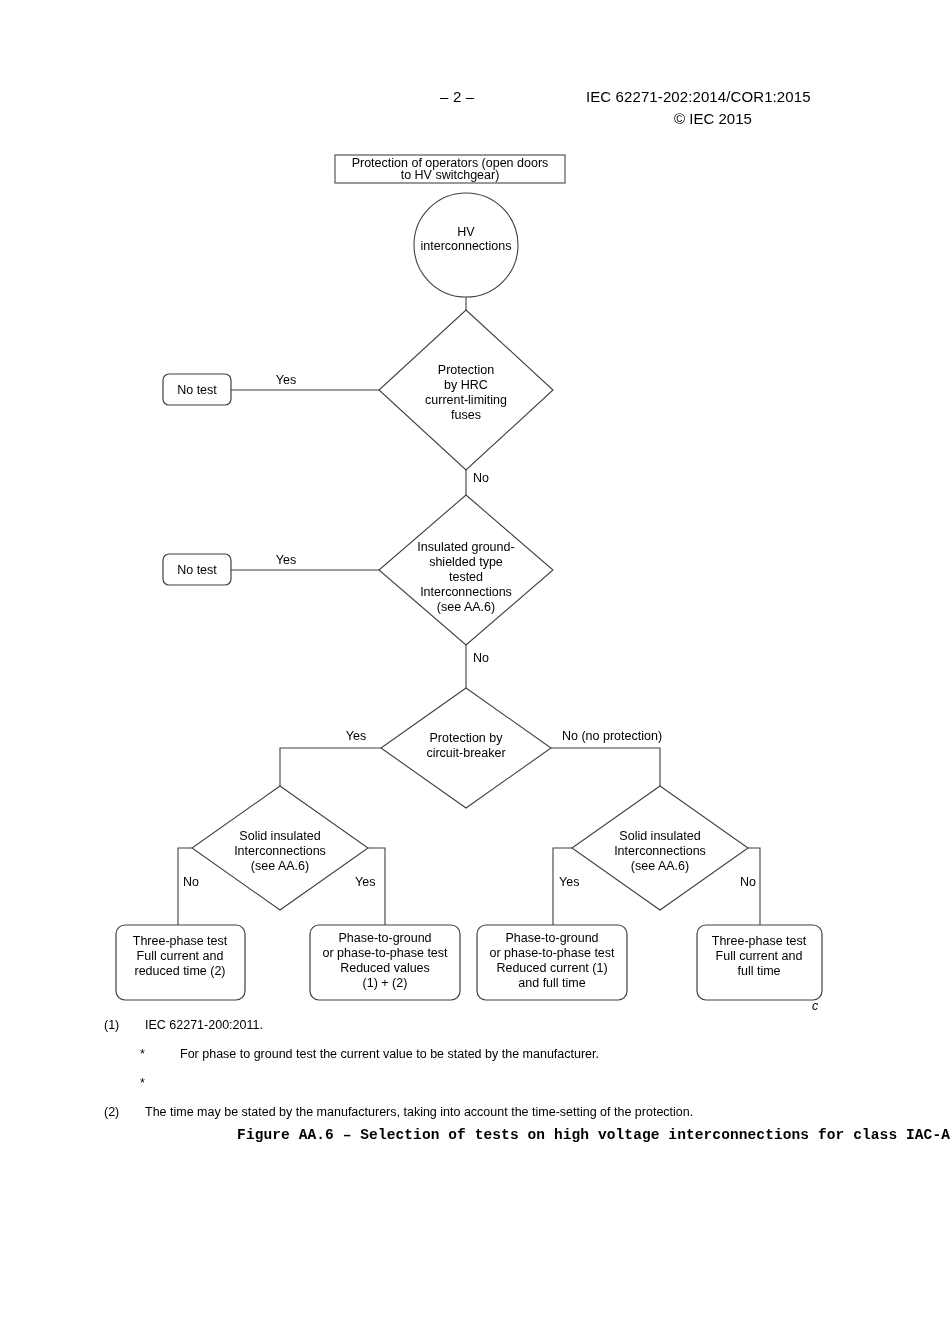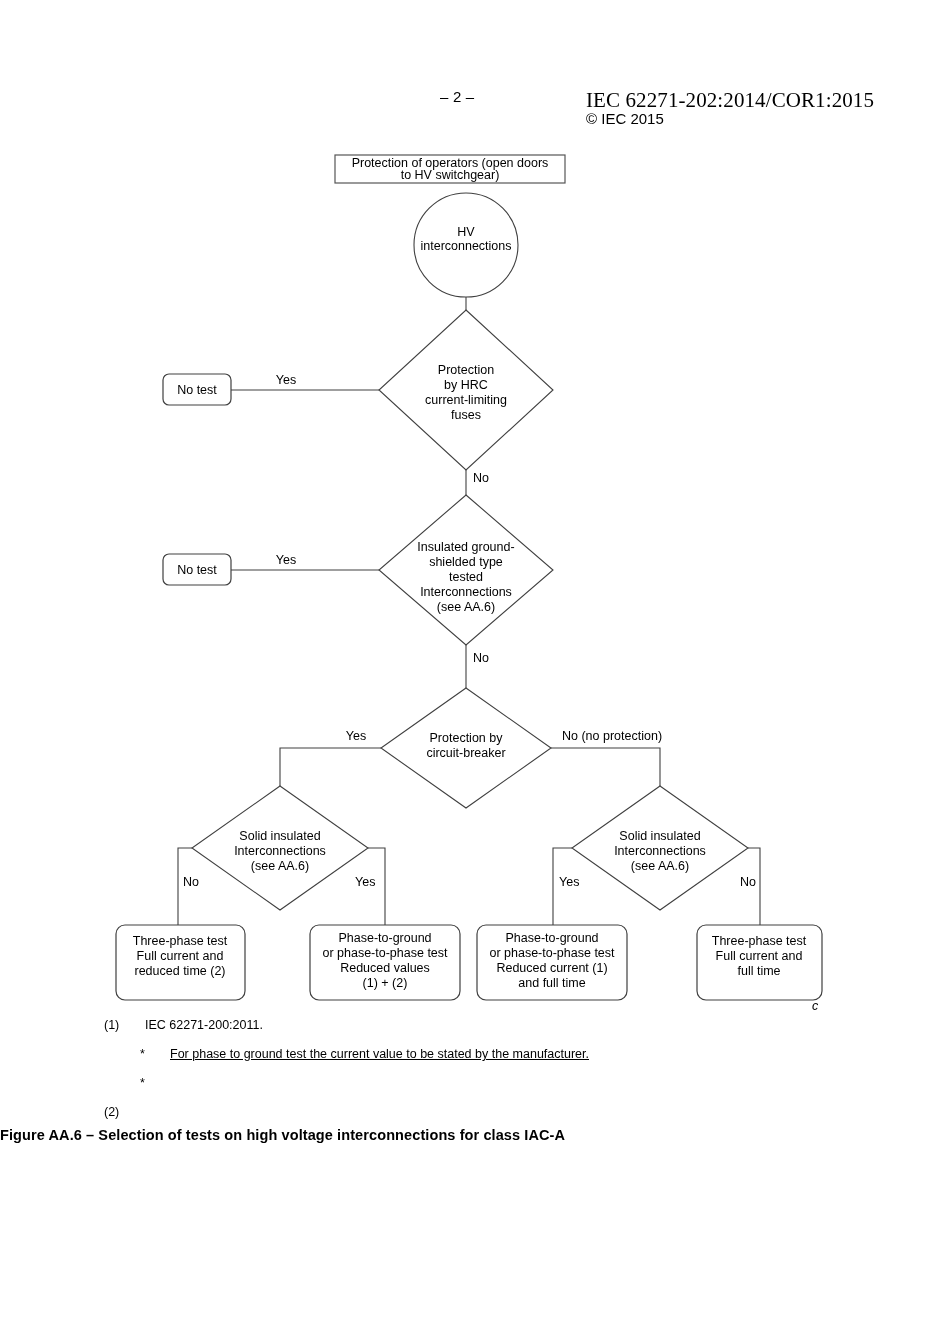--- a/index.html
+++ b/index.html
@@ -28,30 +28,29 @@
     position: absolute;
     left: 440px;
     top: 0px;
     font-size: 15px;
     letter-spacing: 0.2px;
   }
   .std-ref {
     position: absolute;
     left: 586px;
     top: 0px;
-    font-size: 21px;
+    font-size: 15px;
     letter-spacing: 0.1px;
-    font-family: Liberation Serif, serif;
   }
   .copyright {
     position: absolute;
     left: 586px;
     top: 22px;
     width: 254px;
-    text-align: left;
+    text-align: center;
     font-size: 15px;
   }
 
   
   .flow-wrap {
     position: absolute;
     left: 0;
     top: 0;
     width: 894px;
     height: 1030px;
@@ -116,34 +115,34 @@
   .note-row .marker.star {
     left: 140px;
   }
   .note-row .body {
     position: absolute;
     left: 145px;
     top: 0;
     text-align: right;
   }
   .note-row.sub .body {
-    left: 170px;
-    text-decoration: underline;
+    left: 180px;
   }
 
   
   .caption {
     position: absolute;
     left: 0;
     top: 1127px;
     width: 950px;
-    text-align: left;
+    text-align: right;
     font-size: 14.5px;
     font-weight: bold;
     letter-spacing: 0.1px;
+    font-family: Liberation Mono, monospace;
   }
 </style>
 </head>
 <body>
 
 <div class="page-header">
   <div class="page-number">– 2 –</div>
   <div class="std-ref">IEC 62271-202:2014/COR1:2015</div>
   <div class="copyright">© IEC 2015</div>
 </div>
@@ -291,17 +290,18 @@
     <span class="marker star">*</span>
     <span class="body">For phase to ground test the current value to be stated by the manufacturer.</span>
   </div>
 
   <div class="note-row sub">
     <span class="marker star">*</span>
   </div>
 
   <div class="note-row">
     <span class="marker">(2)</span>
+    <span class="body">The time may be stated by the manufacturers, taking into account the time-setting of the protection.</span>
   </div>
 
 </div>
 
 <div class="caption">Figure AA.6 – Selection of tests on high voltage interconnections for class IAC-A</div>
 
 </body></html>

